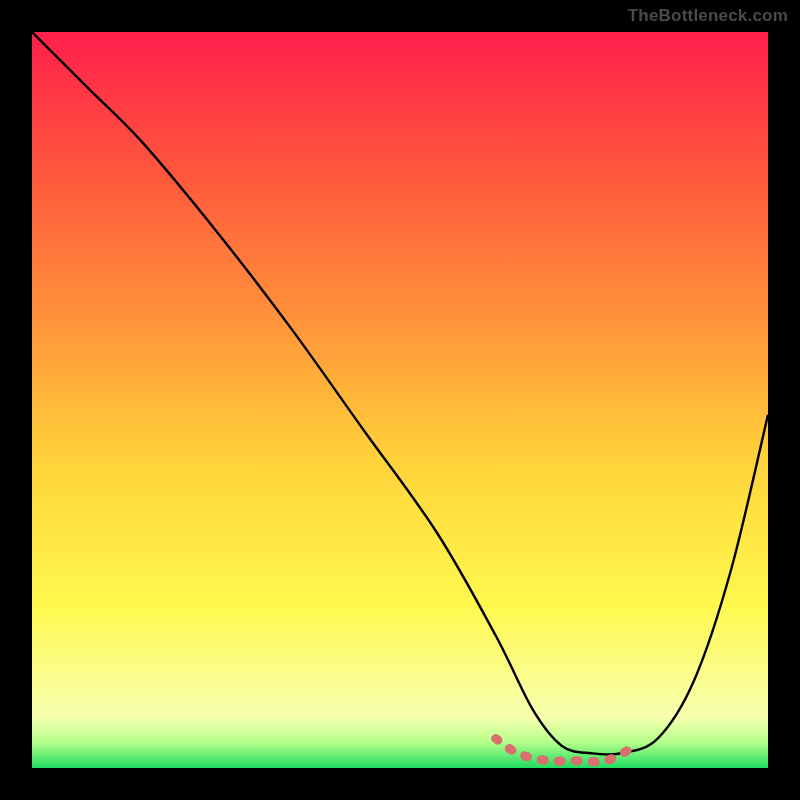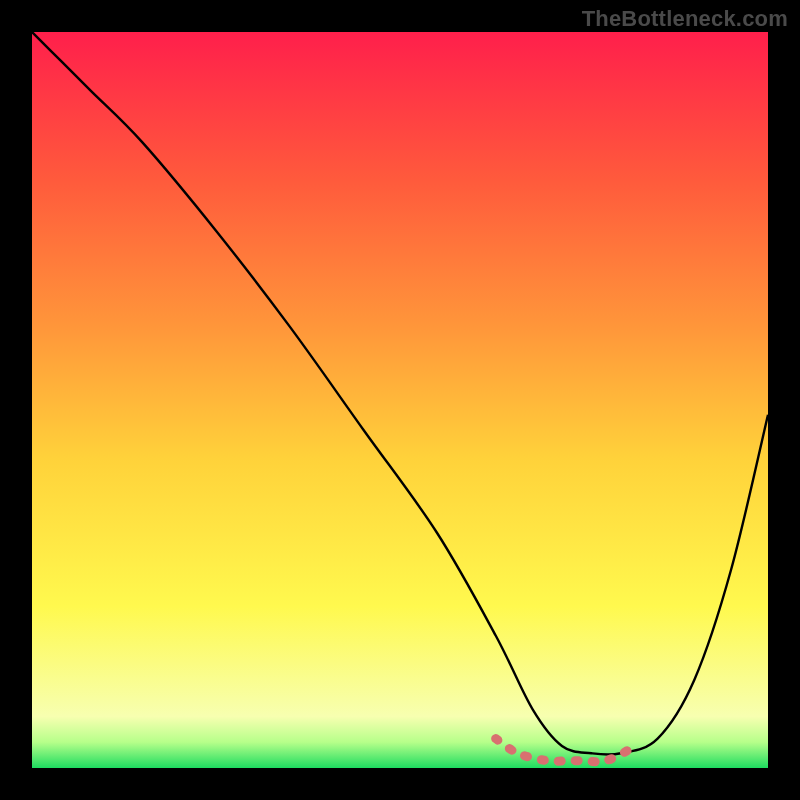--- a/index.html
+++ b/index.html
@@ -3,21 +3,21 @@
 <meta charset="utf-8">
 <style>
   * { margin: 0; padding: 0; box-sizing: border-box; }
   html, body { width: 800px; height: 800px; background: #000; overflow: hidden; }
   .container { position: relative; width: 800px; height: 800px; background: #000; }
   .watermark {
     position: absolute;
     top: 6px;
     right: 12px;
     font-family: Arial, Helvetica, sans-serif;
-    font-size: 22px;
+    font-size: 17px;
     font-weight: 600;
     color: #4a4a4a;
     letter-spacing: 0.2px;
   }
   .plot-area {
     position: absolute;
     left: 32px;
     top: 32px;
     width: 736px;
     height: 736px;

